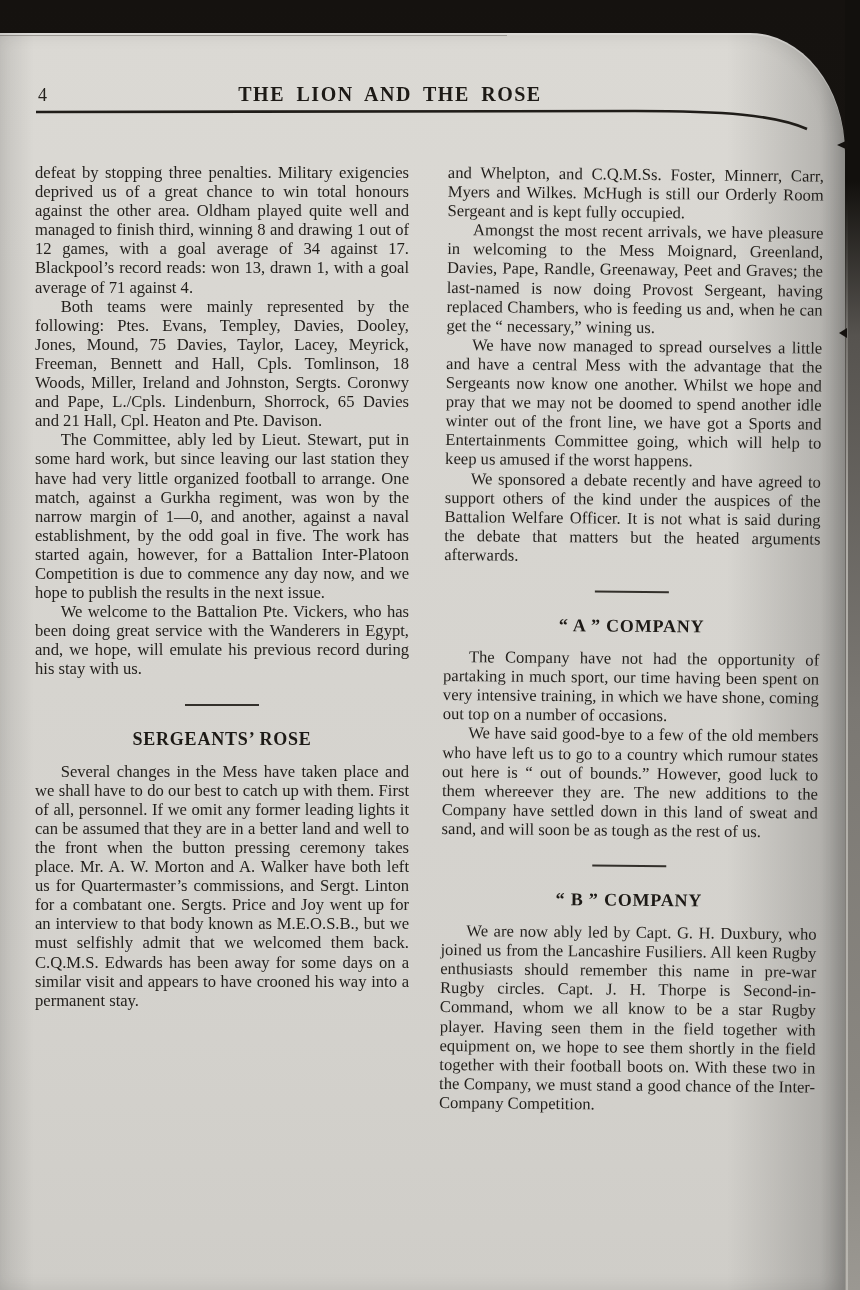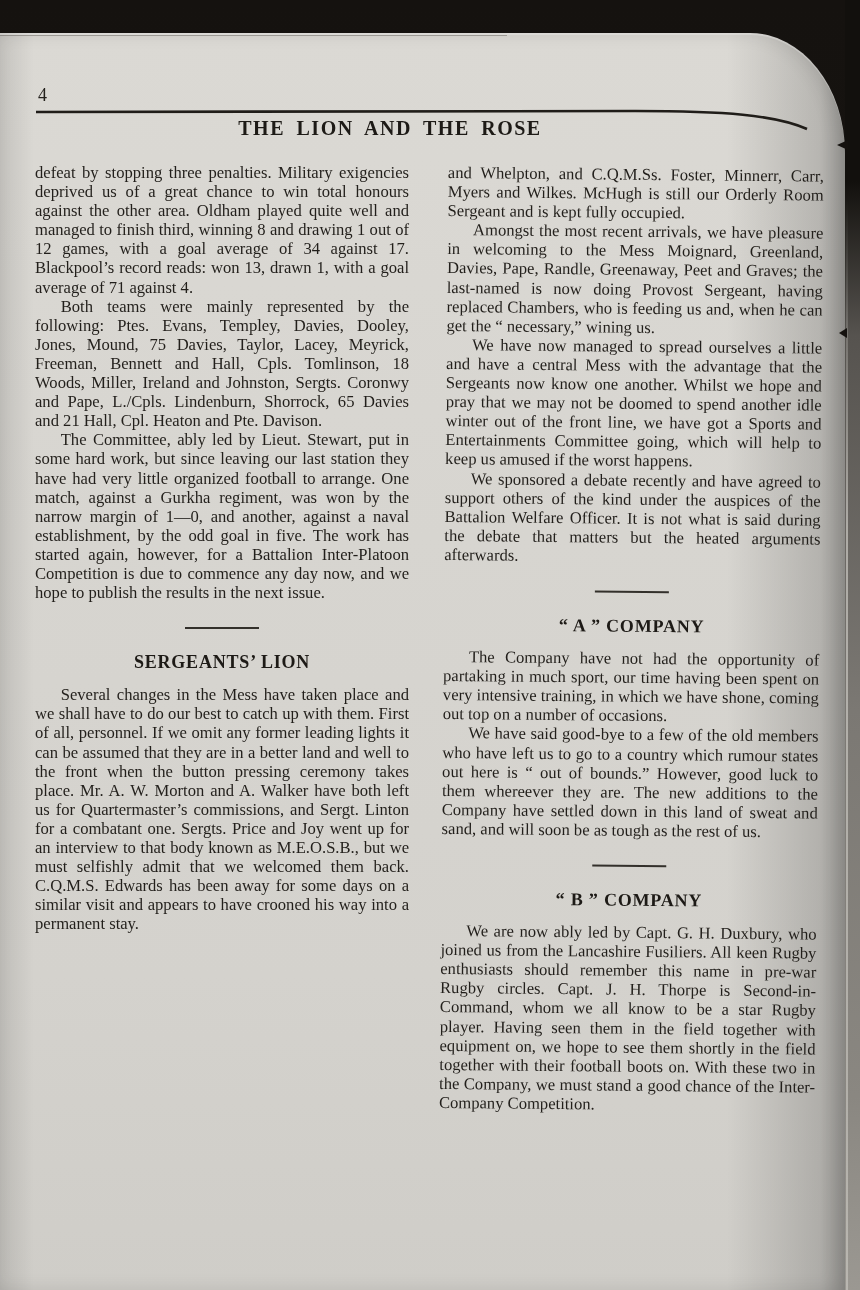--- a/index.html
+++ b/index.html
@@ -47,21 +47,20 @@
   .page-number {
     position: absolute; left: 3px; top: 2px;
     font-size: 18px; color: #24211d;
   }
   .masthead {
     position: absolute; left: 0; right: 70px; top: 0;
     text-align: center;
     font-size: 20px; font-weight: bold;
     letter-spacing: 1.5px; word-spacing: 5px;
     color: #1d1a16;
-    margin-top: 34px;
   }
   .header-rule { position: absolute; left: 0; top: 26px; width: 790px; height: 26px; }
   .header-rule path { stroke: #201d19; stroke-width: 2.6; fill: none; }
 
   .column {
     position: absolute; top: 130px;
     font-size: 16.6px; line-height: 19.1px;
     text-align: justify;
     color: #221f1b;
     text-rendering: optimizeLegibility;
@@ -109,24 +108,25 @@
       <div class="masthead">THE LION AND THE ROSE</div>
       <svg class="header-rule" viewBox="0 0 790 26" preserveAspectRatio="none">
         <path d="M1,3 L600,2 C690,2 740,6 772,20"></path>
       </svg>
     </div>
 
     <div class="column column-left">
       <p class="para first">defeat by stopping three penalties. Military exigencies deprived us of a great chance to win total honours against the other area. Oldham played quite well and managed to finish third, winning 8 and drawing 1 out of 12 games, with a goal average of 34 against 17. Blackpool’s record reads: won 13, drawn 1, with a goal average of 71 against 4.</p>
       <p class="para">Both teams were mainly represented by the following: Ptes. Evans, Templey, Davies, Dooley, Jones, Mound, 75 Davies, Taylor, Lacey, Meyrick, Freeman, Bennett and Hall, Cpls. Tomlinson, 18 Woods, Miller, Ireland and Johnston, Sergts. Coronwy and Pape, L./Cpls. Lindenburn, Shorrock, 65 Davies and 21 Hall, Cpl. Heaton and Pte. Davison.</p>
       <p class="para">The Committee, ably led by Lieut. Stewart, put in some hard work, but since leaving our last station they have had very little organized football to arrange. One match, against a Gurkha regiment, was won by the narrow margin of 1—0, and another, against a naval establishment, by the odd goal in five. The work has started again, however, for a Battalion Inter-Platoon Competition is due to commence any day now, and we hope to publish the results in the next issue.</p>
+      <p class="para">We welcome to the Battalion Pte. Vickers, who has been doing great service with the Wanderers in Egypt, and, we hope, will emulate his previous record during his stay with us.</p>
 
       <div class="section-divider"></div>
 
-      <h2 class="section-heading">SERGEANTS’ LION</h2>
+      <h2 class="section-heading">SERGEANTS’ ROSE</h2>
       <p class="para">Several changes in the Mess have taken place and we shall have to do our best to catch up with them. First of all, personnel. If we omit any former leading lights it can be assumed that they are in a better land and well to the front when the button pressing ceremony takes place. Mr. A. W. Morton and A. Walker have both left us for Quartermaster’s commissions, and Sergt. Linton for a combatant one. Sergts. Price and Joy went up for an interview to that body known as M.E.O.S.B., but we must selfishly admit that we welcomed them back. C.Q.M.S. Edwards has been away for some days on a similar visit and appears to have crooned his way into a permanent stay.</p>
     </div>
 
     <div class="column column-right">
       <p class="para first">and Whelpton, and C.Q.M.Ss. Foster, Minnerr, Carr, Myers and Wilkes. McHugh is still our Orderly Room Sergeant and is kept fully occupied.</p>
       <p class="para">Amongst the most recent arrivals, we have pleasure in welcoming to the Mess Moignard, Greenland, Davies, Pape, Randle, Greenaway, Peet and Graves; the last-named is now doing Provost Sergeant, having replaced Chambers, who is feeding us and, when he can get the “ necessary,” wining us.</p>
       <p class="para">We have now managed to spread ourselves a little and have a central Mess with the advantage that the Sergeants now know one another. Whilst we hope and pray that we may not be doomed to spend another idle winter out of the front line, we have got a Sports and Entertainments Committee going, which will help to keep us amused if the worst happens.</p>
       <p class="para">We sponsored a debate recently and have agreed to support others of the kind under the auspices of the Battalion Welfare Officer. It is not what is said during the debate that matters but the heated arguments afterwards.</p>
 
       <div class="section-divider"></div>

